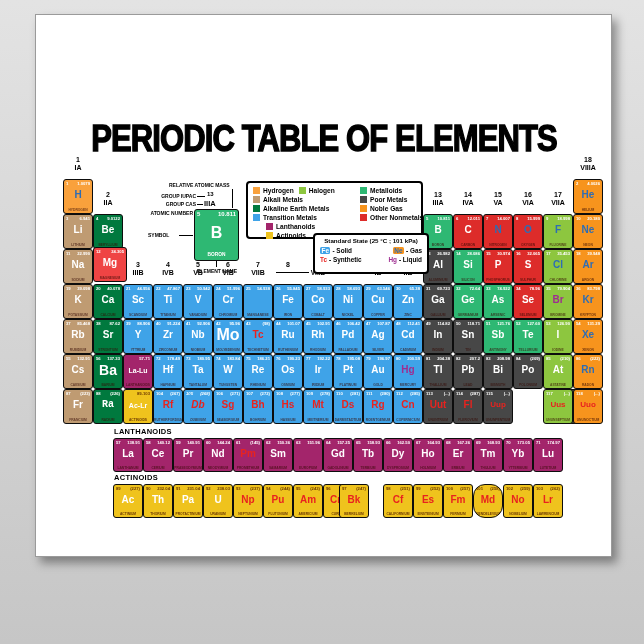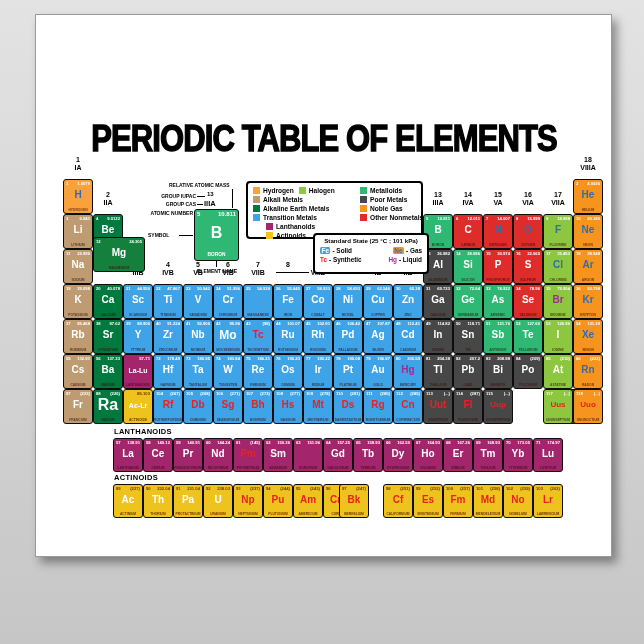--- a/index.html
+++ b/index.html
@@ -319,21 +319,21 @@
         <div class="m">20.180</div>
         <div class="sy" style="color: rgb(46, 109, 180); font-size: 10px;">Ne</div>
         <div class="nm">NEON</div>
       </div>
       <div class="tile" style="left: 27px; top: 234px; width: 30px; height: 35px; background: rgb(191, 155, 114);">
         <div class="n">11</div>
         <div class="m">22.990</div>
         <div class="sy" style="color: rgb(255, 255, 255); font-size: 10px;">Na</div>
         <div class="nm">SODIUM</div>
       </div>
-      <div class="tile" style="left: 57px; top: 222px; width: 52px; height: 35px; background: #15803d;">
+      <div class="tile" style="left: 57px; top: 232px; width: 34px; height: 35px; background: #ef4444;">
         <div class="n">12</div>
         <div class="m">24.305</div>
         <div class="sy" style="color: rgb(255, 255, 255); font-size: 10px;">Mg</div>
         <div class="nm">MAGNESIUM</div>
       </div>
       <div class="tile" style="left: 387px; top: 234px; width: 30px; height: 35px; background: rgb(71, 71, 71);">
         <div class="n">13</div>
         <div class="m">26.982</div>
         <div class="sy" style="color: rgb(255, 255, 255); font-size: 10px;">Al</div>
         <div class="nm">ALUMINIUM</div>
@@ -502,21 +502,21 @@
       </div>
       <div class="tile" style="left: 147px; top: 304px; width: 30px; height: 35px; background: rgb(63, 163, 232);">
         <div class="n">41</div>
         <div class="m">92.906</div>
         <div class="sy" style="color: rgb(255, 255, 255); font-size: 10px;">Nb</div>
         <div class="nm">NIOBIUM</div>
       </div>
       <div class="tile" style="left: 177px; top: 304px; width: 30px; height: 35px; background: rgb(63, 163, 232);">
         <div class="n">42</div>
         <div class="m">95.96</div>
-        <div class="sy" style="color: rgb(255, 255, 255); font-size: 12px;">Mo</div>
+        <div class="sy" style="color: rgb(255, 255, 255); font-size: 16px;">Mo</div>
         <div class="nm">MOLYBDENUM</div>
       </div>
       <div class="tile" style="left: 207px; top: 304px; width: 30px; height: 35px; background: rgb(63, 163, 232);">
         <div class="n">43</div>
         <div class="m">(98)</div>
         <div class="sy" style="color: rgb(232, 35, 31); font-size: 10px;">Tc</div>
         <div class="nm">TECHNETIUM</div>
       </div>
       <div class="tile" style="left: 237px; top: 304px; width: 30px; height: 35px; background: rgb(63, 163, 232);">
         <div class="n">44</div>
@@ -586,21 +586,21 @@
       </div>
       <div class="tile" style="left: 27px; top: 339px; width: 30px; height: 35px; background: rgb(191, 155, 114);">
         <div class="n">55</div>
         <div class="m">132.91</div>
         <div class="sy" style="color: rgb(255, 255, 255); font-size: 10px;">Cs</div>
         <div class="nm">CAESIUM</div>
       </div>
       <div class="tile" style="left: 57px; top: 339px; width: 30px; height: 35px; background: rgb(0, 121, 62);">
         <div class="n">56</div>
         <div class="m">137.33</div>
-        <div class="sy" style="color: rgb(255, 255, 255); font-size: 10px;">Ba</div>
+        <div class="sy" style="color: rgb(255, 255, 255); font-size: 14px;">Ba</div>
         <div class="nm">BARIUM</div>
       </div>
       <div class="tile" style="left: 87px; top: 339px; width: 30px; height: 35px; background: rgb(163, 37, 107);">
         <div class="n"></div>
         <div class="m">57-71</div>
         <div class="sy" style="color: rgb(255, 255, 255); font-size: 7px;">La-Lu</div>
         <div class="nm">LANTHANOIDS</div>
       </div>
       <div class="tile" style="left: 117px; top: 339px; width: 30px; height: 35px; background: rgb(63, 163, 232);">
         <div class="n">72</div>
@@ -694,36 +694,36 @@
       </div>
       <div class="tile" style="left: 27px; top: 374px; width: 30px; height: 35px; background: rgb(191, 155, 114);">
         <div class="n">87</div>
         <div class="m">(223)</div>
         <div class="sy" style="color: rgb(255, 255, 255); font-size: 10px;">Fr</div>
         <div class="nm">FRANCIUM</div>
       </div>
       <div class="tile" style="left: 57px; top: 374px; width: 30px; height: 35px; background: rgb(0, 121, 62);">
         <div class="n">88</div>
         <div class="m">(226)</div>
-        <div class="sy" style="color: rgb(255, 255, 255); font-size: 16px;">Ra</div>
+        <div class="sy" style="color: rgb(255, 255, 255); font-size: 10px; font-family: Liberation Mono, monospace;">Ra</div>
         <div class="nm">RADIUM</div>
       </div>
       <div class="tile dknum" style="left: 87px; top: 374px; width: 30px; height: 35px; background: rgb(239, 195, 29);">
         <div class="n"></div>
         <div class="m">89-103</div>
         <div class="sy" style="color: rgb(255, 255, 255); font-size: 7px;">Ac-Lr</div>
         <div class="nm">ACTINOIDS</div>
       </div>
       <div class="tile" style="left: 117px; top: 374px; width: 30px; height: 35px; background: rgb(63, 163, 232);">
         <div class="n">104</div>
         <div class="m">(267)</div>
         <div class="sy" style="color: rgb(232, 35, 31); font-size: 10px;">Rf</div>
         <div class="nm">RUTHERFORDIUM</div>
       </div>
-      <div class="tile" style="left: 147px; top: 374px; width: 30px; height: 35px; background: rgb(63, 163, 232);">
+      <div class="tile" style="left: 147px; top: 374px; width: 30px; height: 35px; background: rgb(63, 163, 232); font-style: italic;">
         <div class="n">105</div>
         <div class="m">(268)</div>
         <div class="sy" style="color: rgb(232, 35, 31); font-size: 10px;">Db</div>
         <div class="nm">DUBNIUM</div>
       </div>
       <div class="tile" style="left: 177px; top: 374px; width: 30px; height: 35px; background: rgb(63, 163, 232);">
         <div class="n">106</div>
         <div class="m">(271)</div>
         <div class="sy" style="color: rgb(232, 35, 31); font-size: 10px;">Sg</div>
         <div class="nm">SEABORGIUM</div>
@@ -955,21 +955,21 @@
         <div class="m">(252)</div>
         <div class="sy" style="color: rgb(232, 35, 31); font-size: 10px;">Es</div>
         <div class="nm">EINSTEINIUM</div>
       </div>
       <div class="tile dknum" style="left: 407px; top: 469px; width: 30px; height: 34px; background: rgb(239, 195, 29);">
         <div class="n">100</div>
         <div class="m">(257)</div>
         <div class="sy" style="color: rgb(232, 35, 31); font-size: 10px;">Fm</div>
         <div class="nm">FERMIUM</div>
       </div>
-      <div class="tile dknum" style="left: 437px; top: 469px; width: 30px; height: 34px; background: rgb(239, 195, 29);">
+      <div class="tile dknum" style="left: 437px; top: 469px; width: 30px; height: 34px; background: rgb(239, 195, 29); border-radius: 12px;">
         <div class="n">101</div>
         <div class="m">(258)</div>
         <div class="sy" style="color: rgb(232, 35, 31); font-size: 10px;">Md</div>
         <div class="nm">MENDELEVIUM</div>
       </div>
       <div class="tile dknum" style="left: 467px; top: 469px; width: 30px; height: 34px; background: rgb(239, 195, 29);">
         <div class="n">102</div>
         <div class="m">(259)</div>
         <div class="sy" style="color: rgb(232, 35, 31); font-size: 10px;">No</div>
         <div class="nm">NOBELIUM</div>

